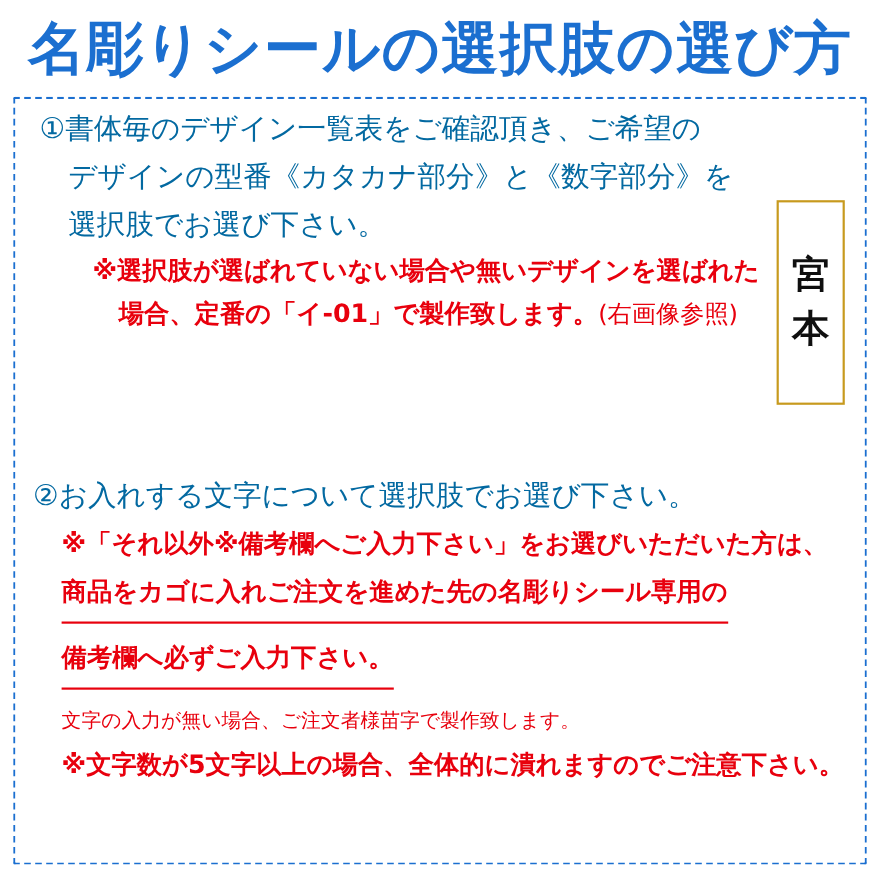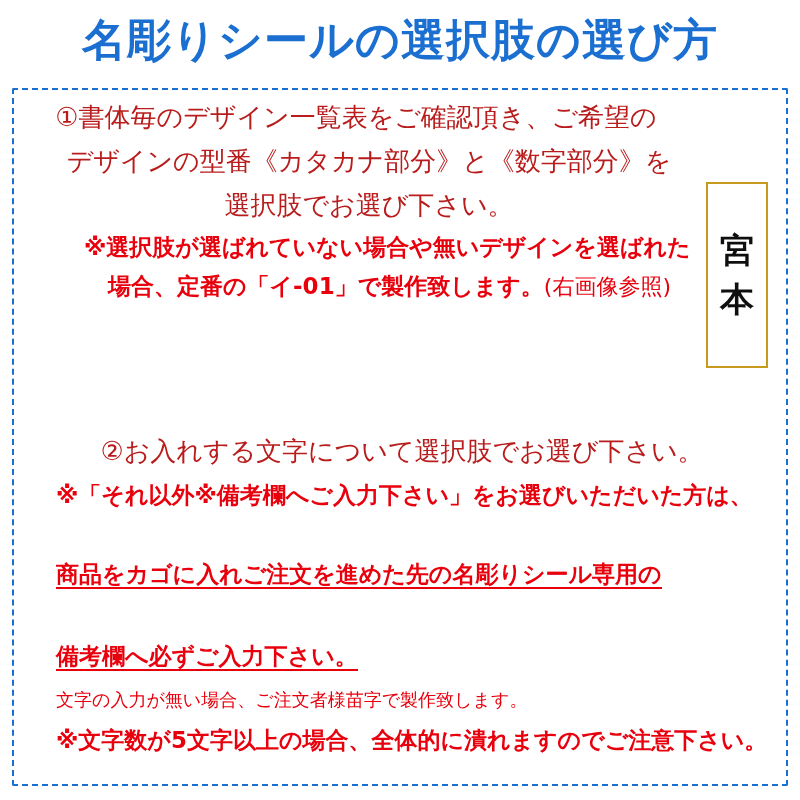--- a/index.html
+++ b/index.html
@@ -20,21 +20,21 @@
     box-sizing: border-box;
   }
   
   .title {
     position: absolute;
     left: 0;
     top: 14px;
     width: 800px;
     text-align: center;
     color: #1b6fd0;
-    font-size: 44px;
+    font-size: 52px;
     font-weight: bold;
     letter-spacing: 1px;
     line-height: 1.2;
     white-space: nowrap;
   }
   
   .frame {
     position: absolute;
     left: 12px;
     top: 88px;
@@ -47,43 +47,41 @@
   
   .block {
     position: absolute;
     box-sizing: border-box;
   }
   .line {
     white-space: nowrap;
     line-height: 1.0;
   }
   .black {
-    color: #b91c1c;
+    color: #0369a1;
     font-size: 26px;
-    text-align: center;
   }
   .red {
     color: #e8000d;
     font-size: 23px;
     font-weight: bold;
   }
   .red-normal {
     color: #e8000d;
     font-size: 18px;
     font-weight: normal;
   }
   .small-note {
     font-size: 22px;
     font-weight: normal;
   }
   .uline {
     border-bottom: 2px solid #e8000d;
     display: inline-block;
-    padding-bottom: 1px;
-    margin-top: 36px;
+    padding-bottom: 15px;
   }
   
   #sec1 {
     left: 36px;
     top: 104px;
     width: 640px;
   }
   #sec1 .line { margin-bottom: 18px; }
   #sec1 .indent { padding-left: 26px; }
   #sec1 .redline { margin-bottom: 16px; margin-left: 48px; }

